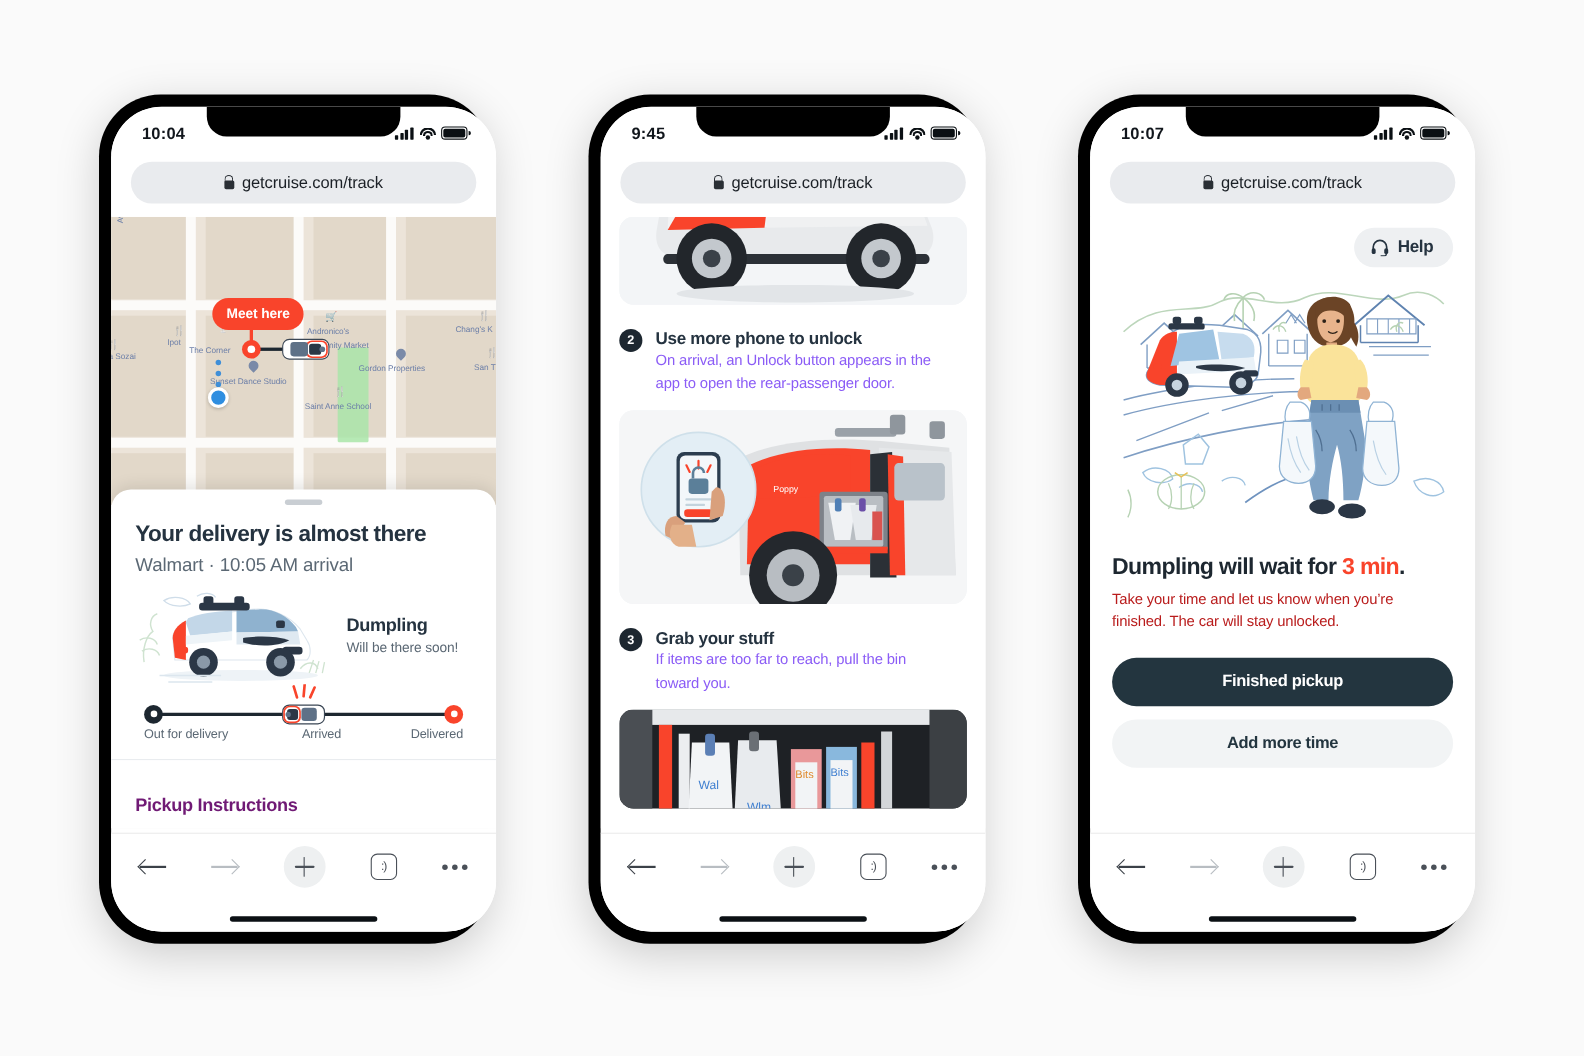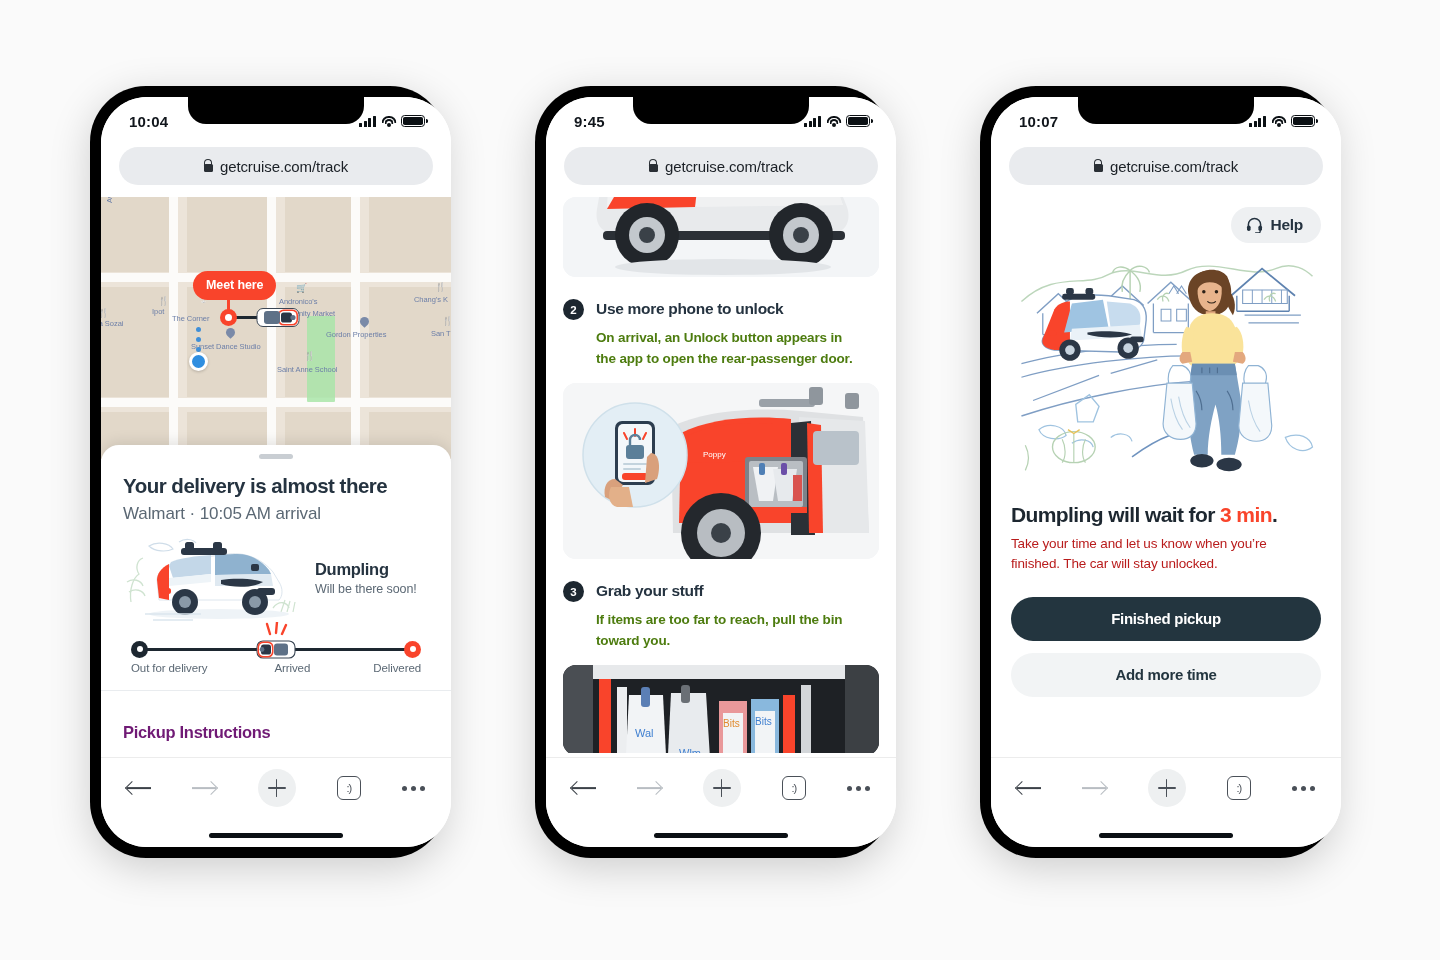--- a/index.html
+++ b/index.html
@@ -293,22 +293,22 @@
     background:#f3f5f7; border-radius: 13px; overflow:hidden;
     position:relative;
   }
   .step-row { display:flex; gap: 12px; margin: 22px 0 14px; }
   .step-body { padding-top: 1px; }
   .step-title {
     font-size: 15.5px; font-weight:bold; color:#253340;
     letter-spacing:-.3px;
   }
   .step-desc {
-    font-size: 13.5px; color:#4d7c0f; line-height: 1.52;
-    margin-top: 10px; letter-spacing:-.15px; max-width: 268px; font-weight: bold;
+    font-size: 13.5px; color:#8b5cf6; line-height: 1.52;
+    margin-top: 0; letter-spacing:-.15px; max-width: 268px;
   }
 
   
   .p3 { padding: 0 20px; position:relative; }
   .help-row { display:flex; justify-content:flex-end; margin-top: 10px; }
   .help-btn {
     display:flex; align-items:center; gap: 8px;
     background:#eef0f2; border-radius: 20px;
     padding: 9px 18px 9px 15px;
   }

